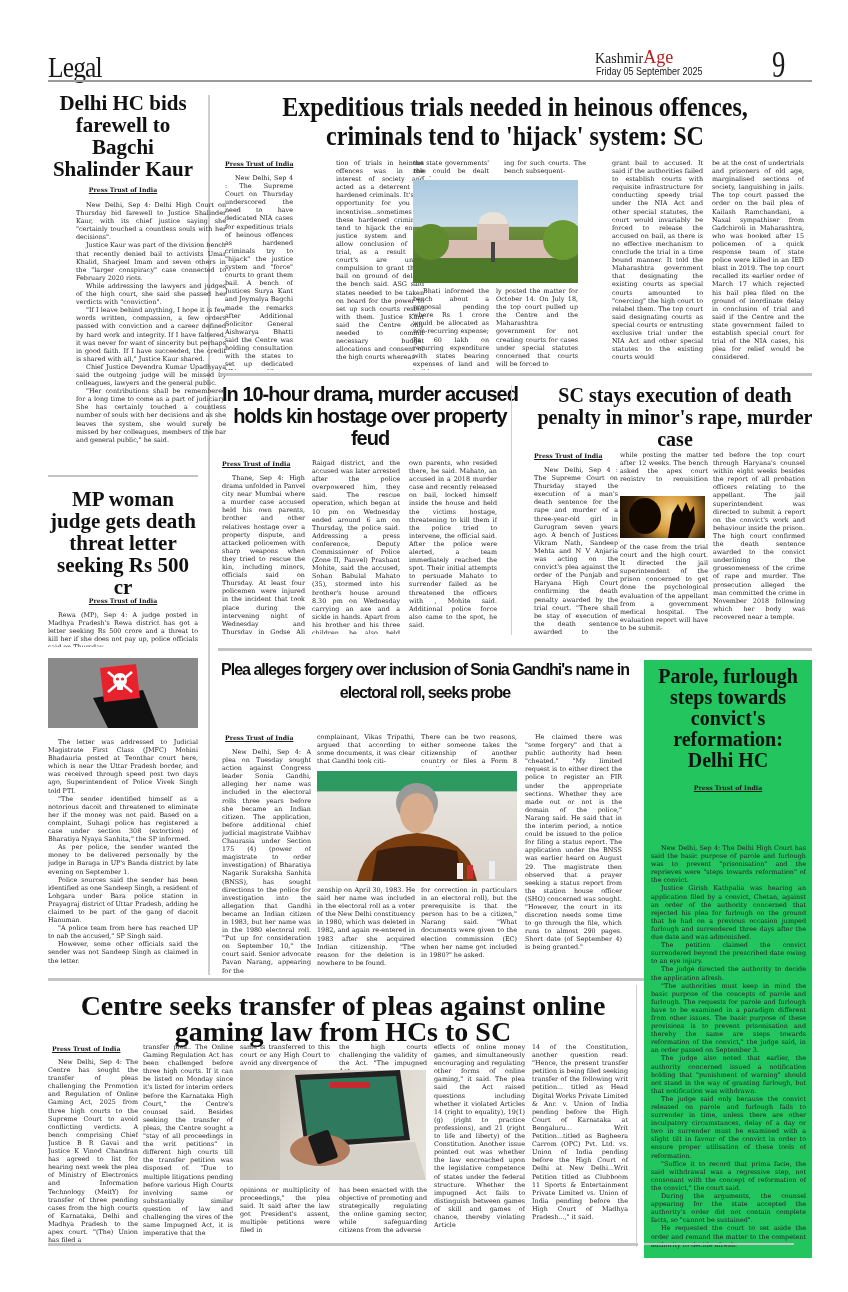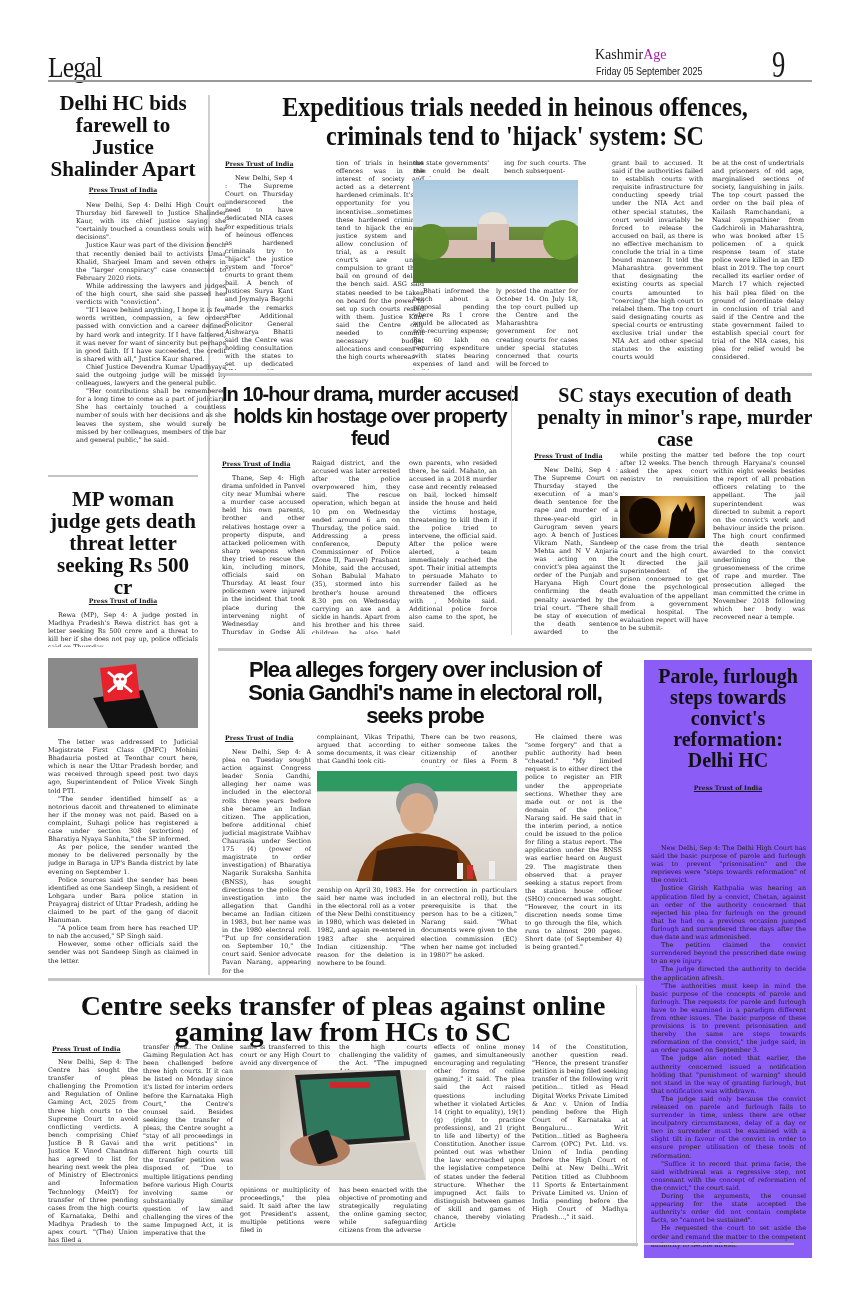--- a/index.html
+++ b/index.html
@@ -4,21 +4,21 @@
 <style>
   * { box-sizing: border-box; margin: 0; padding: 0; }
   html, body { width: 848px; height: 1292px; background: #fff; overflow: hidden; }
   body { position: relative; font-family: "DejaVu Serif", serif; color: #1a1a1a; }
 
   .abs { position: absolute; }
 
   
   .section-title { left: 48px; top: 50px; font-family: "Liberation Serif", serif; font-size: 30px; letter-spacing: -1px; transform: scaleX(0.85); transform-origin: left; }
   .brand { left: 595px; top: 47px; font-family: "Liberation Serif", serif; font-size: 14px; }
-  .brand .age { color: #a21caf; font-size: 14px; }
+  .brand .age { color: #b91c1c; font-size: 18px; }
   .brand-date { left: 596px; top: 66px; font-family: "Liberation Sans", sans-serif; font-size: 10px; transform: scaleX(0.9); transform-origin: left; }
   .page-num { left: 772px; top: 42px; font-family: "Liberation Serif", serif; font-size: 38px; transform: scaleX(0.7); transform-origin: left; }
   .rule-top { left: 48px; top: 80px; width: 764px; height: 2px; background: #9a9a9a; }
 
   .rule { background: #c4c4c4; height: 3px; }
   .vrule { background: #cfcfcf; width: 2px; }
 
   
   .hl { text-align: center; font-family: "Liberation Serif", serif; font-weight: bold; color: #111; line-height: 1.0; }
   .hl-sans { font-family: "Liberation Sans", sans-serif; font-weight: bold; letter-spacing: -1px; }
@@ -31,37 +31,37 @@
   .col p.noind { text-indent: 0; }
 
   
   .img { overflow: hidden; }
   .sc-building { background: linear-gradient(#a9c9df 0%, #c9dcea 45%, #6e8e3e 46%, #4b6e24 100%); }
   .envelope-bg { background: #8a8a8a; }
   .silhouette { background: radial-gradient(circle at 60% 40%, #f2d48a 0%, #d89b3a 35%, #3a2208 70%, #1a0d02 100%); }
   .sonia-bg { background: linear-gradient(#2e9a62 0%, #2e9a62 18%, #e8e4de 19%, #d9d2ca 100%); }
   .gaming-bg { background: linear-gradient(120deg, #b8b2a8 0%, #d8d2c8 40%, #e9e5de 100%); }
 
-  .parole-box { background: #8b5cf6; }
+  .parole-box { background: #22c55e; }
 </style>
 </head>
 <body>
 
 <div class="abs section-title">Legal</div>
 <div class="abs brand">
   <span>Kashmir</span><span class="age">Age</span>
 </div>
 <div class="abs brand-date">Friday 05 September 2025</div>
 <div class="abs page-num">9</div>
 <div class="abs rule-top"></div>
 
 <div class="abs vrule" style="left:208px; top:95px; height:880px;"></div>
 
 <section>
-  <div class="abs hl" style="left:48px; top:92px; width:150px; font-size:21px; line-height:22px;">Delhi HC bids farewell to Justice Shalinder Apart</div>
+  <div class="abs hl" style="left:48px; top:92px; width:150px; font-size:21px; line-height:22px;">Delhi HC bids farewell to Bagchi Shalinder Kaur</div>
   <span class="abs byline center" style="left:48px; top:186px; width:150px;">Press Trust of India</span>
   <div class="abs col" style="left:48px; top:201px; width:150px; height:267px;margin-left:28px;">
     <p>New Delhi, Sep 4: Delhi High Court on Thursday bid farewell to Justice Shalinder Kaur, with its chief justice saying she "certainly touched a countless souls with her decisions".</p>
     <p>Justice Kaur was part of the division bench that recently denied bail to activists Umar Khalid, Sharjeel Imam and seven others in the "larger conspiracy" case connected to February 2020 riots.</p>
     <p>While addressing the lawyers and judges of the high court, she said she passed her verdicts with "conviction".</p>
     <p>"If I leave behind anything, I hope it is few words written, compassion, a few orders passed with conviction and a career defined by hard work and integrity. If I have faltered, it was never for want of sincerity but perhaps in good faith. If I have succeeded, the credit is shared with all," Justice Kaur shared.</p>
     <p>Chief Justice Devendra Kumar Upadhyaya said the outgoing judge will be missed by colleagues, lawyers and the general public.</p>
     <p>"Her contributions shall be remembered for a long time to come as a part of judiciary. She has certainly touched a countless number of souls with her decisions and as she leaves the system, she would surely be missed by her colleagues, members of the bar and general public," he said.</p>
   </div>
 </section>
@@ -170,21 +170,21 @@
   <div class="abs col" style="left:620px; top:543px; width:88px; height:91px;">
       <p class="noind">of the case from the trial court and the high court. It directed the jail superintendent of the prison concerned to get done the psychological evaluation of the appellant from a government medical hospital. The evaluation report will have to be submit-</p>
     </div>
   <div class="abs col" style="left:713px; top:451px; width:92px; height:183px;">
       <p class="noind">ted before the top court through Haryana's counsel within eight weeks besides the report of all probation officers relating to the appellant. The jail superintendent was directed to submit a report on the convict's work and behaviour inside the prison. The high court confirmed the death sentence awarded to the convict underlining the gruesomeness of the crime of rape and murder. The prosecution alleged the man committed the crime in November 2018 following which her body was recovered near a temple.</p>
     </div>
 </section>
 <div class="abs rule" style="left:218px; top:648px; width:594px; height:3px;"></div>
 
 <section>
-  <div class="abs hl hl-sans" style="left:220px; top:658px; width:410px; font-size:22px; line-height:23px;">Plea alleges forgery over inclusion of Sonia Gandhi's name in electoral roll, seeks probe</div>
+  <div class="abs hl hl-sans" style="left:220px; top:658px; width:410px; font-size:16px; line-height:23px;">Plea alleges forgery over inclusion of Sonia Gandhi's name in electoral roll, seeks probe</div>
   <span class="abs byline" style="left:225px; top:734px;">Press Trust of India</span>
   <div class="abs col" style="left:222px; top:748px; width:89px; height:226px;">
       <p>New Delhi, Sep 4: A plea on Tuesday sought action against Congress leader Sonia Gandhi, alleging her name was included in the electoral rolls three years before she became an Indian citizen. The application, before additional chief judicial magistrate Vaibhav Chaurasia under Section 175 (4) (power of magistrate to order investigation) of Bharatiya Nagarik Suraksha Sanhita (BNSS), has sought directions to the police for investigation into the allegation that Gandhi became an Indian citizen in 1983, but her name was in the 1980 electoral roll. "Put up for consideration on September 10," the court said. Senior advocate Pavan Narang, appearing for the</p>
     </div>
   <div class="abs col" style="left:317px; top:733px; width:98px; height:34px;">
       <p class="noind">complainant, Vikas Tripathi, argued that according to some documents, it was clear that Gandhi took citi-</p>
     </div>
   <div class="abs col" style="left:421px; top:733px; width:96px; height:34px;">
       <p class="noind">There can be two reasons, either someone takes the citizenship of another country or files a Form 8 (application</p>
     </div>

